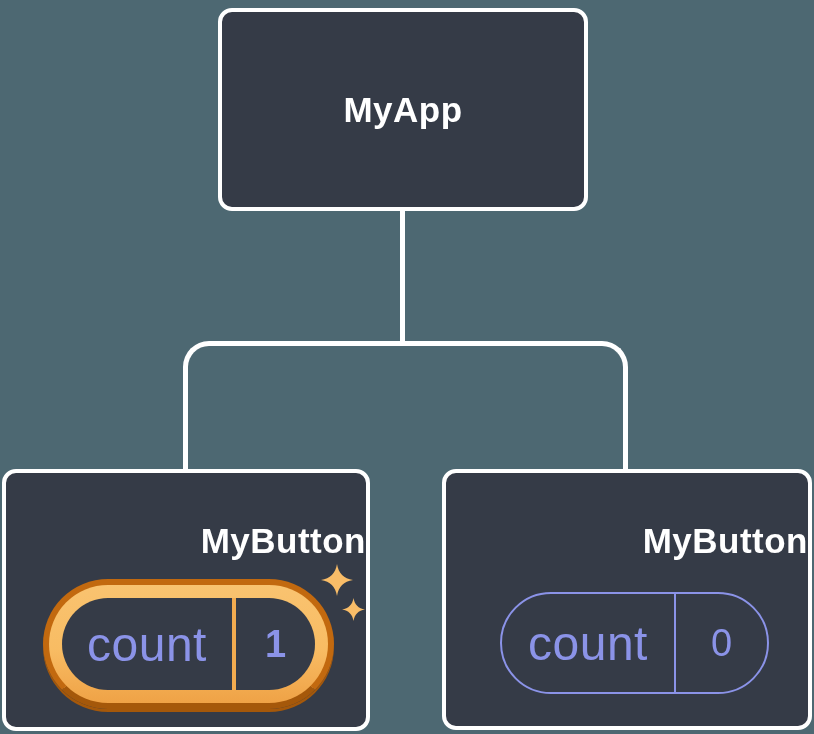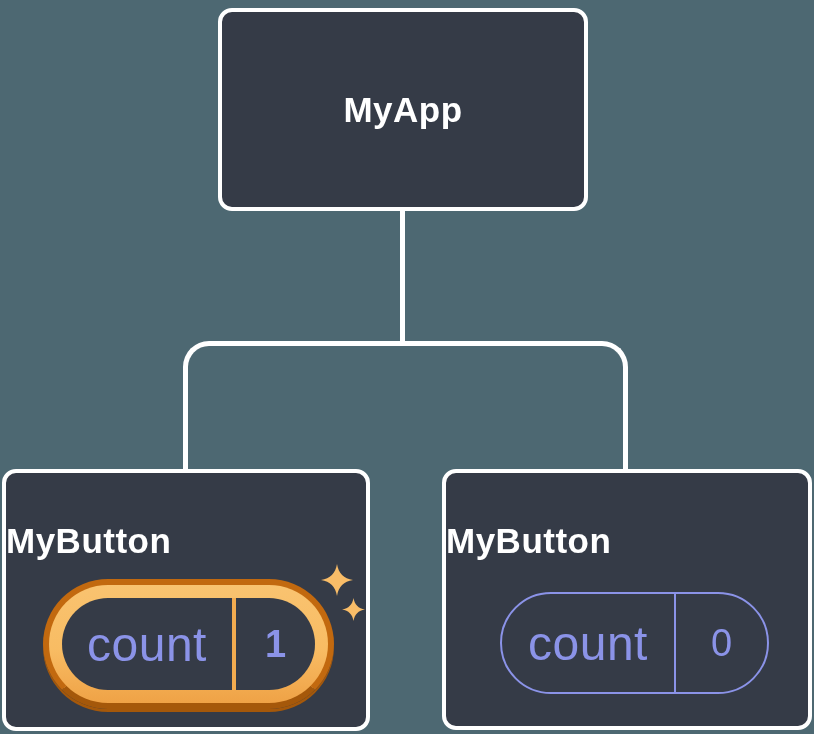--- a/index.html
+++ b/index.html
@@ -36,21 +36,21 @@
     color: #ffffff;
     font-size: 35px;
     font-weight: 600;
     letter-spacing: 0.5px;
     white-space: nowrap;
   }
   .child-label {
     position: absolute;
     left: 0; right: 0;
     top: 48px;
-    text-align: left;
+    text-align: right;
   }
 
   
   .edge-root {
     position: absolute;
     left: 400px; top: 209px;
     width: 5px; height: 136px;
     background: #ffffff;
   }
   .edge-bracket {

